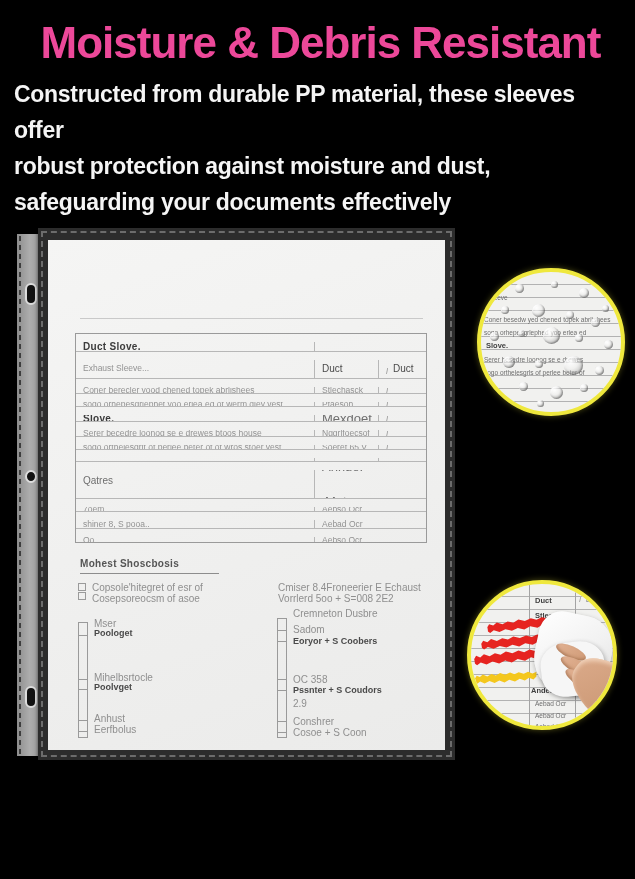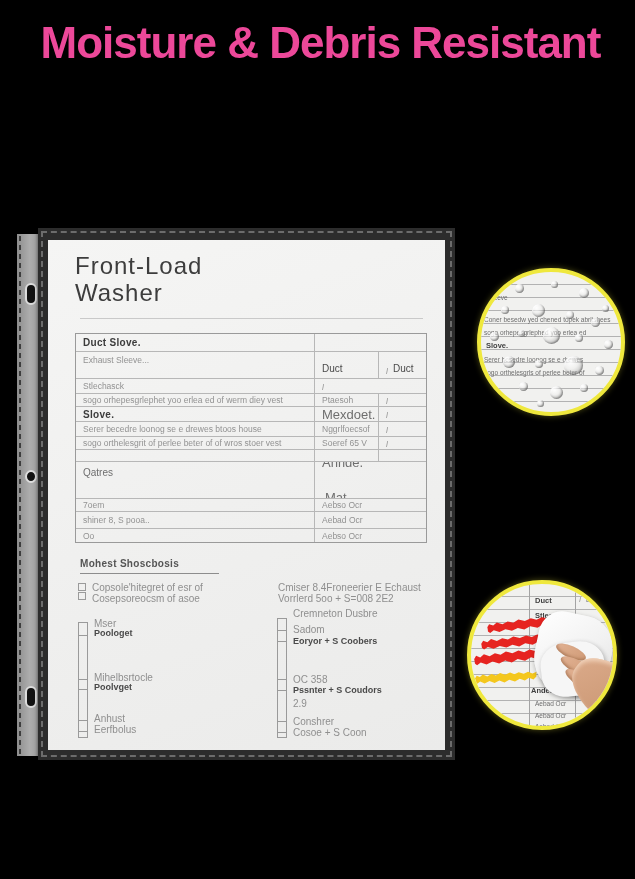--- a/index.html
+++ b/index.html
@@ -30,21 +30,21 @@
              font-weight:400;letter-spacing:1px;color:#3d3d3d;}
   .doc-rule{position:absolute;left:32px;top:78px;width:343px;height:1px;background:#c9c9c9;}
   
   .spec-table{position:absolute;left:27px;top:93px;width:352px;border:1px solid #9a9a9a;
               box-sizing:border-box;background:transparent;}
   .trow{display:grid;border-bottom:1px solid #b7b7b7;box-sizing:border-box;}
   .trow:last-child{border-bottom:none;}
   .cols3{grid-template-columns:238px 64px 48px;}
   .cols2{grid-template-columns:238px 112px;}
   .tc{display:flex;align-items:center;padding-left:7px;border-left:1px solid #b7b7b7;
-      overflow:hidden;white-space:nowrap;}
+      overflow:hidden;white-space:nowrap;margin-top:8px;}
   .tc:first-child{border-left:none;}
   .g{color:#929292;font-size:8.5px;}
   .b{color:#3c3c3c;font-size:10px;font-weight:700;letter-spacing:.3px;}
   .m{color:#6e6e6e;font-size:13px;}
   .tick{color:#8a8a8a;font-size:7px;margin-right:5px;transform:scaleY(1.3);}
   .r1-left{align-items:flex-start;padding-top:3px;}
   .r1-duct{align-items:flex-end;padding-bottom:4px;color:#4a4a4a;font-size:10px;}
   .stack{flex-direction:column;align-items:flex-start;justify-content:center;gap:20px;}
   
   .subhead{position:absolute;left:32px;top:318px;font-size:10px;font-weight:700;color:#555;
@@ -73,53 +73,55 @@
           border-radius:50%;box-shadow:inset 0 -2px 3px rgba(140,90,55,.5);}
   .forearm{position:absolute;background:linear-gradient(120deg,#dcab8b,#c08c66);
            border-radius:46%;box-shadow:inset 2px 2px 4px rgba(255,235,215,.6);}
 </style>
 </head>
 <body>
 
 <div class="page">
 
   <h1 class="headline">Moisture &amp; Debris Resistant</h1>
+  <div class="subcopy">
+    <div>Constructed from durable PP material, these sleeves offer</div>
+    <div>robust protection against moisture and dust,</div>
+    <div>safeguarding your documents effectively</div>
+  </div>
 
   <div class="strip">
     <i class="stitch-l"></i>
     <i class="stitch-r"></i>
     <i class="hole oblong" style="top:49px"></i>
     <i class="hole round" style="top:236px"></i>
     <i class="hole oblong" style="top:452px"></i>
   </div>
 
   <div class="sleeve">
     <i class="sleeve-stitch"></i>
     <div class="doc">
 
-      <h2 class="doc-title">
-        <span>Front-Load</span><br>
-        <span>Washer</span>
-      </h2>
       <i class="doc-rule"></i>
 
       <div class="spec-table">
         <div class="trow cols2" style="height:18px">
           <span class="tc b">Duct Slove.</span>
           <span class="tc"></span>
         </div>
         <div class="trow cols3" style="height:27px">
           <span class="tc g r1-left">Exhaust Sleeve...</span>
           <span class="tc r1-duct">Duct</span>
           <span class="tc r1-duct">
               <i class="tick">I</i>
               <u style="text-decoration:none">Duct</u>
             </span>
         </div>
         <div class="trow cols3" style="height:15px">
+          <span class="tc g">Coner berecler yood chened topek abrlishees</span>
           <span class="tc g">Stlechasck</span>
           <span class="tc">
               <i class="tick">I</i>
             </span>
         </div>
         <div class="trow cols3" style="height:13px">
           <span class="tc g">sogo orhepesgrlephet yoo erlea ed of werm diey vest</span>
           <span class="tc g">Ptaesoh</span>
           <span class="tc">
               <i class="tick">I</i>

